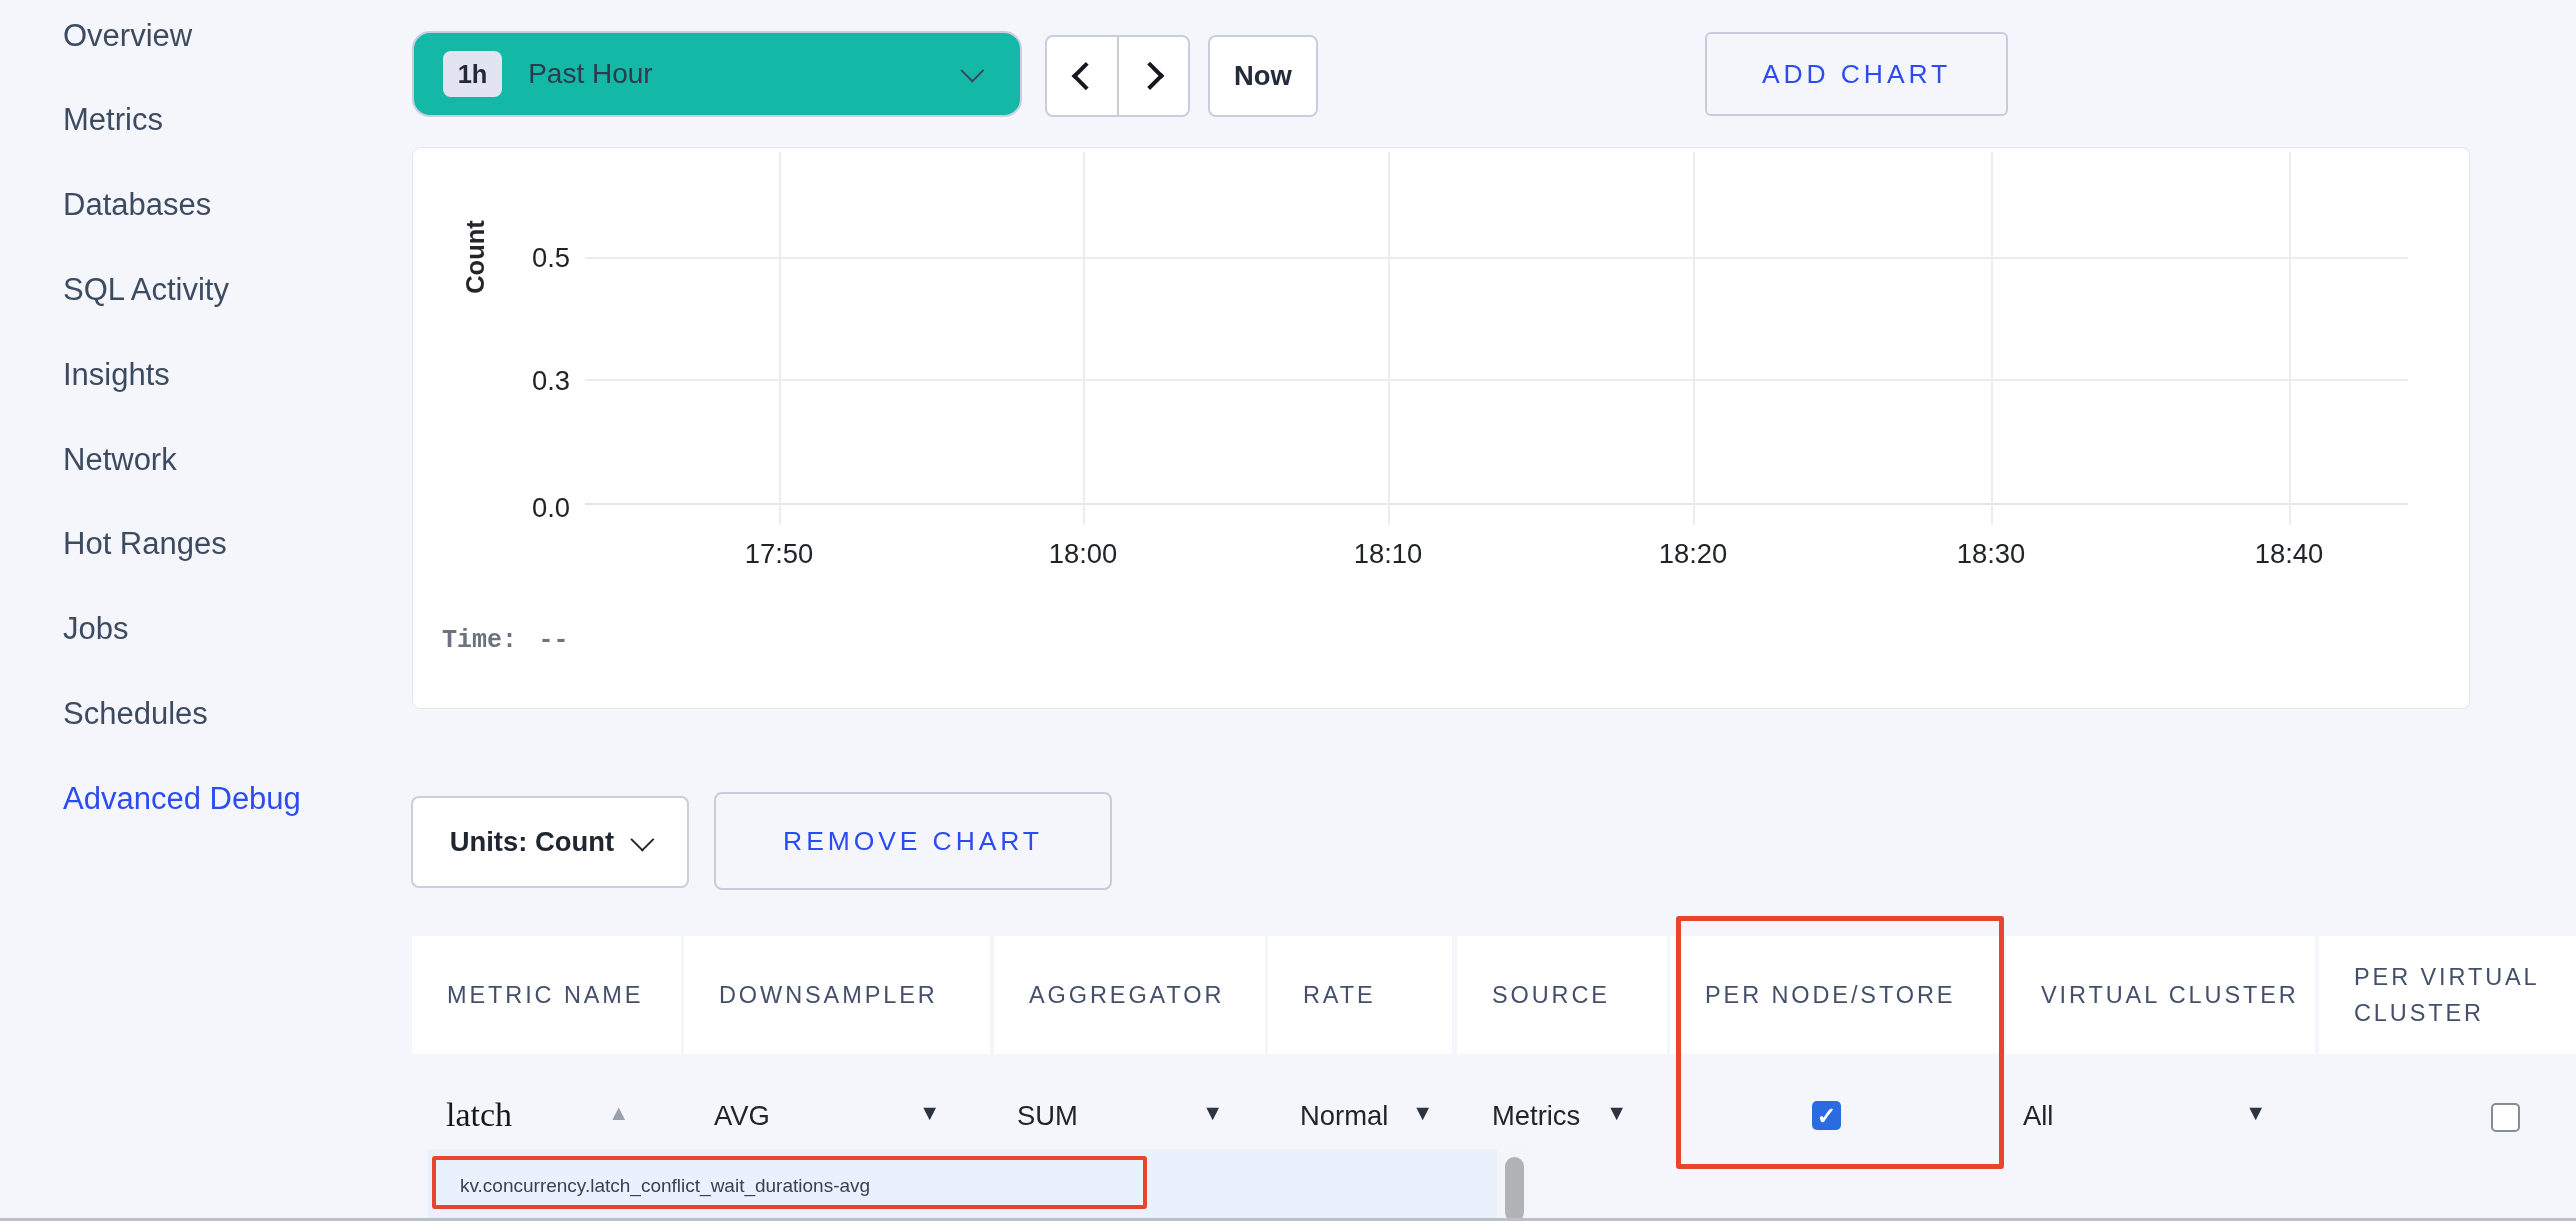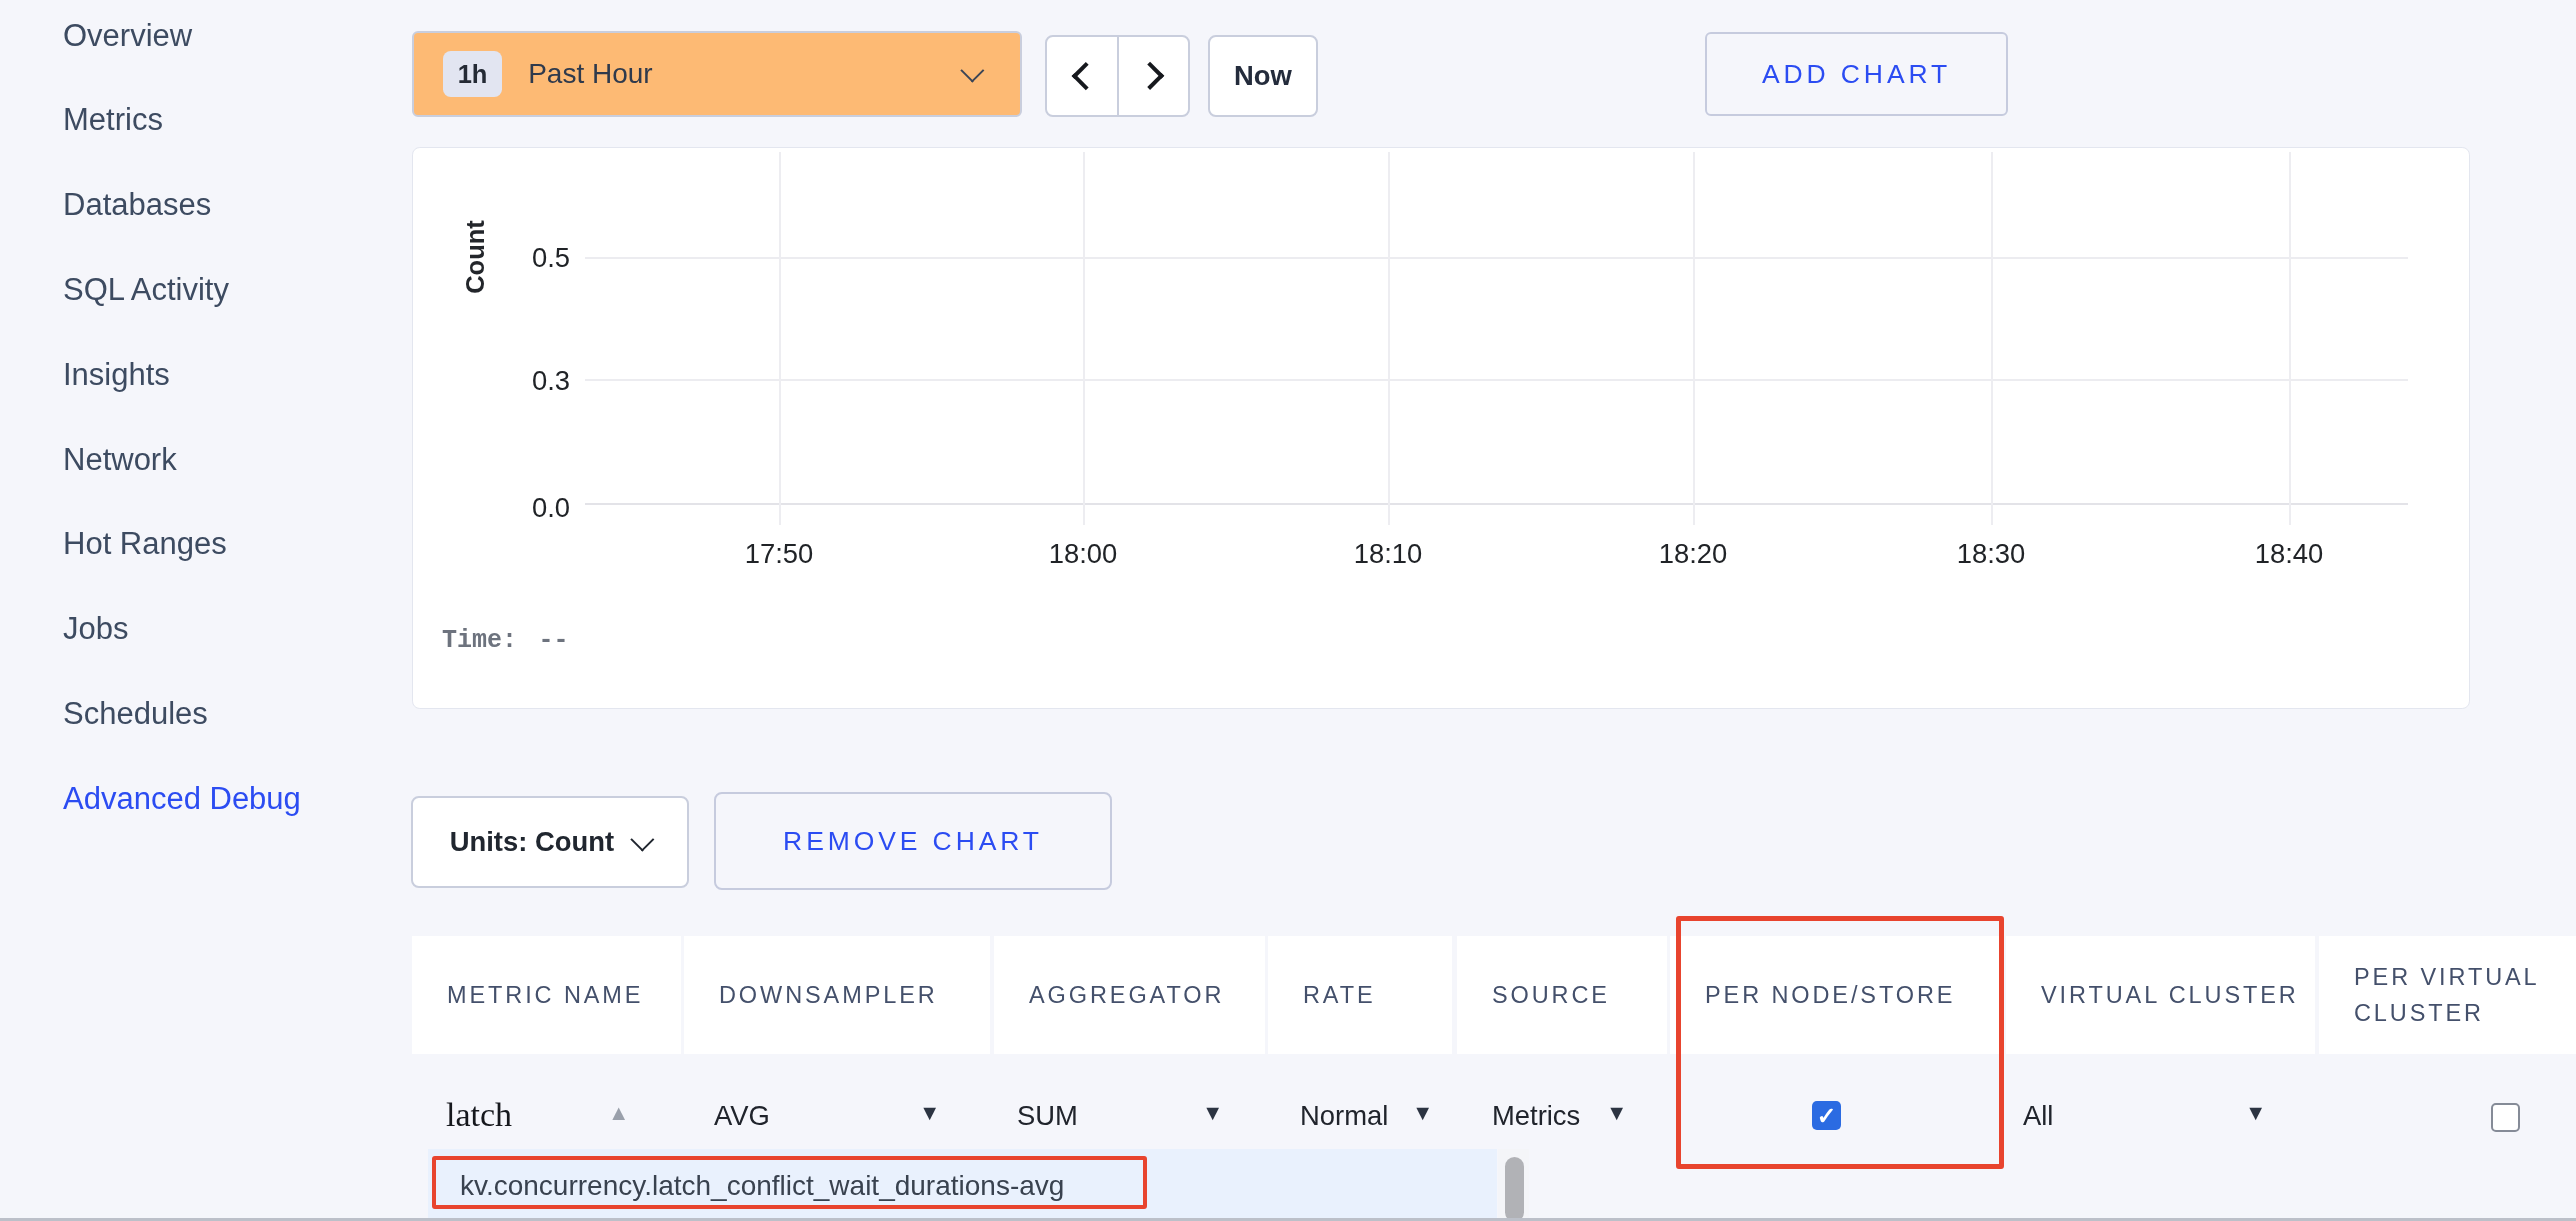--- a/index.html
+++ b/index.html
@@ -8,21 +8,21 @@
     width:2576px; height:1221px; position:relative; overflow:hidden;
     background:#f5f6fb; font-family:"Liberation Sans", sans-serif; color:#3d4b61;
   }
 
   
   .side-item { position:absolute; left:63px; font-size:31px; color:#3d4b61; cursor:pointer; white-space:nowrap; }
   .side-item.active { color:#2b4cf2; }
 
   
   .time-picker { position:absolute; left:412px; top:31px; width:610px; height:86px;
-    background:#fdba74; border:2px solid #c9cedd; border-radius:6px; display:flex; align-items:center; cursor:pointer; }
+    background:#14b8a6; border:2px solid #c9cedd; border-radius:18px; display:flex; align-items:center; cursor:pointer; }
   .badge-1h { margin-left:29px; background:#e2e5f1; border-radius:7.8px; padding:8.8px 14.7px;
     font-weight:bold; font-size:25.5px; color:#242a35; }
   .tp-label { margin-left:26px; font-size:28px; color:#2f3a4c; }
   .chev-down { width:16.7px; height:16.7px; border-right:2.9px solid #3b4556; border-bottom:2.9px solid #3b4556;
     transform:rotate(45deg); margin-top:-7.8px; }
   .tp-chev { position:absolute; right:39px; top:37px; }
 
   .arrow-group { position:absolute; left:1045px; top:35px; width:145px; height:82px;
     background:#fff; border:2px solid #c9cedd; border-radius:7.8px; display:flex; }
   .arrow-half { flex:1; display:flex; align-items:center; justify-content:center; cursor:pointer; }
@@ -86,21 +86,21 @@
   .caret.up { color:#9aa0ab; }
   .caret.down { color:#2c3442; }
   .checkbox { position:absolute; width:29px; height:29px; border-radius:4.9px; cursor:pointer; }
   .checkbox.checked { left:1812px; top:1101px; background:#2b6be2; display:flex; align-items:center; justify-content:center;
     color:#fff; font-size:23.5px; font-weight:bold; }
   .checkbox.unchecked { left:2491px; top:1103px; background:#fff; border:2.9px solid #858b97; }
 
   
   .dropdown { position:absolute; left:428px; top:1149px; width:1069px; height:73px; background:#e9f1fd; }
   .suggestion { position:absolute; left:32px; top:0; height:73px; display:flex; align-items:center;
-    font-size:28px; color:#39424f; white-space:nowrap; cursor:pointer; }
+    font-size:19px; color:#39424f; white-space:nowrap; cursor:pointer; }
   .scroll-track { position:absolute; left:1498px; top:1149px; width:31px; height:73px; background:#f4f5f8; }
   .scroll-thumb { position:absolute; left:1505px; top:1157px; width:18.6px; height:65px; background:#b1b2b6; border-radius:9.8px; }
 
   
   .annot { position:absolute; border:5.9px solid #e8442e; border-radius:2.9px; pointer-events:none; }
   .annot.per-node { left:1676px; top:916px; width:328px; height:253px; }
   .annot.suggestion-box { left:432px; top:1156px; width:715px; height:53px; border-width:4.9px; }
 
   .bottom-edge { position:absolute; left:0; top:1218px; width:2576px; height:2.9px; background:#bcc0c9; }
 </style>

